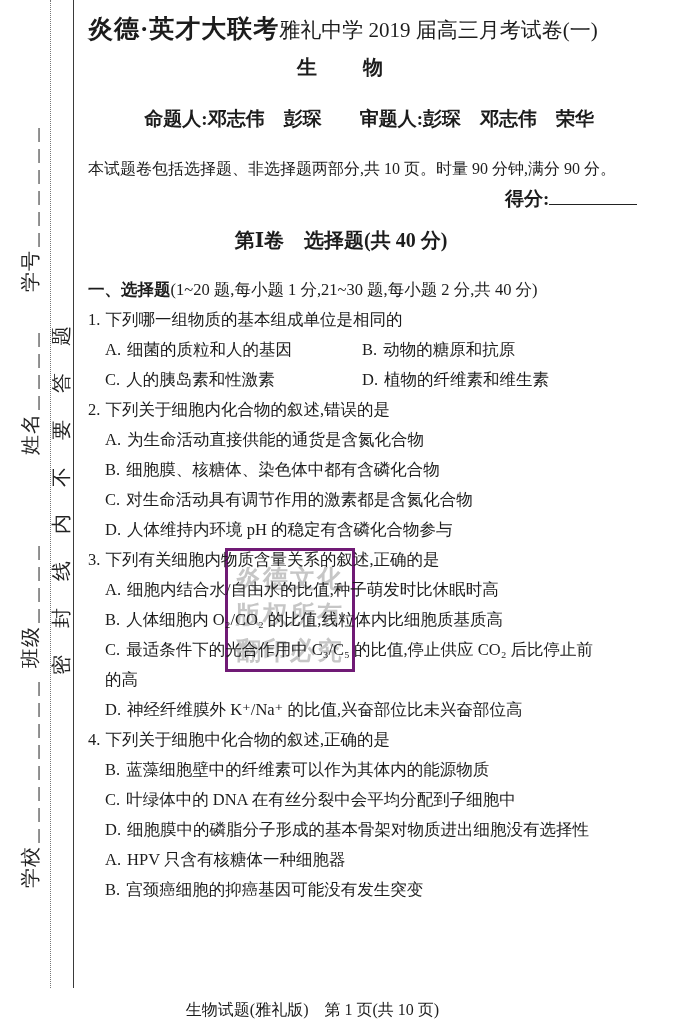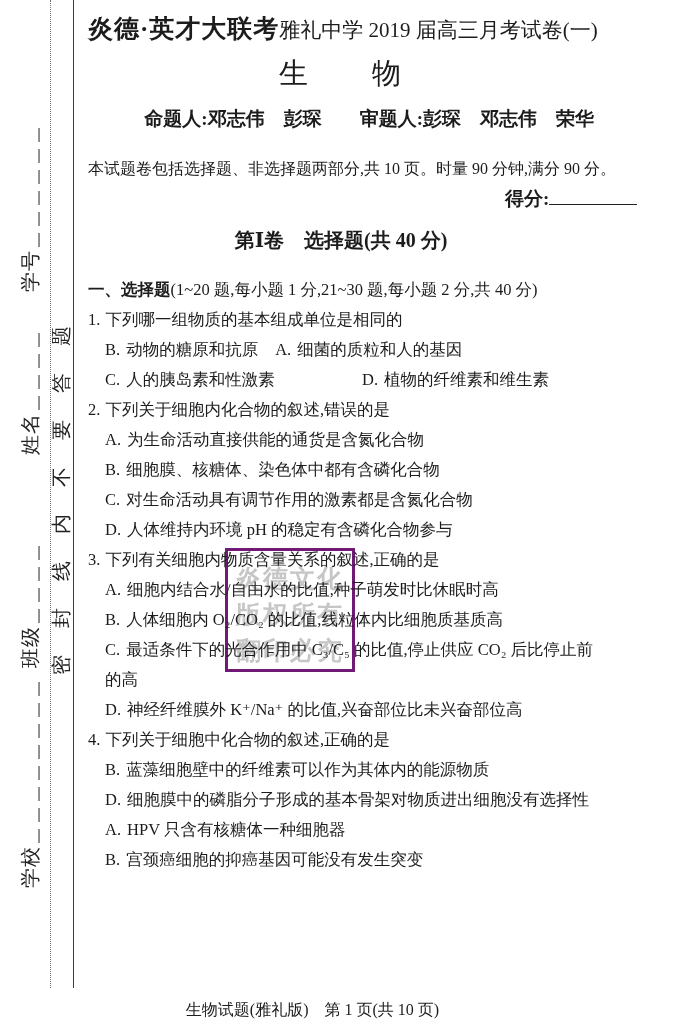--- a/index.html
+++ b/index.html
@@ -21,21 +21,21 @@
   .seal-text{
     position:absolute;left:51px;top:675px;transform-origin:0 0;transform:rotate(-90deg);
     font-size:20px;line-height:20px;letter-spacing:27px;white-space:pre;color:#222;
   }
 
   
   .title-line{position:absolute;left:88px;top:12px;width:506px;text-align:left;white-space:nowrap;}
   .title-series{font-size:25px;font-weight:900;letter-spacing:1px;}
   .title-rest{font-size:21px;}
   .subject{position:absolute;left:88px;top:54px;width:506px;text-align:center;
-    font-size:29px;font-weight:normal;white-space:pre;letter-spacing:2px;}
+    font-size:20px;font-weight:bold;white-space:pre;letter-spacing:2px;}
   .authors{position:absolute;left:88px;top:106px;width:506px;text-align:right;
     font-size:19px;font-weight:bold;white-space:pre;}
   .instructions{position:absolute;left:88px;top:159px;width:506px;text-align:center;
     font-size:16px;white-space:nowrap;}
   .score{position:absolute;left:505px;top:186px;font-size:19px;white-space:nowrap;}
   .score-label{font-weight:bold;}
   .score-line{display:inline-block;width:88px;height:15px;border-bottom:1px solid #222;}
   .section-title{position:absolute;left:88px;top:227px;width:506px;text-align:center;
     font-size:20px;font-weight:bold;white-space:pre;}
 
@@ -96,25 +96,25 @@
 
     <div class="part-heading">
       <span class="bold">一、选择题</span><span>(1~20 题,每小题 1 分,21~30 题,每小题 2 分,共 40 分)</span>
     </div>
 
     <div class="q">
       <div class="q-stem">
         <span class="q-num">1.</span><span>下列哪一组物质的基本组成单位是相同的</span>
       </div>
       <div class="opt-row">
+        <div class="opt c1">
+          <span class="opt-label">A.</span><span>细菌的质粒和人的基因</span>
+        </div>
         <div class="opt">
           <span class="opt-label">B.</span><span>动物的糖原和抗原</span>
-        </div>
-        <div class="opt c1">
-          <span class="opt-label">A.</span><span>细菌的质粒和人的基因</span>
         </div>
       </div>
       <div class="opt-row">
         <div class="opt c1">
           <span class="opt-label">C.</span><span>人的胰岛素和性激素</span>
         </div>
         <div class="opt">
           <span class="opt-label">D.</span><span>植物的纤维素和维生素</span>
         </div>
       </div>
@@ -157,20 +157,23 @@
     </div>
 
     <div class="q">
       <div class="q-stem">
         <span class="q-num">4.</span><span>下列关于细胞中化合物的叙述,正确的是</span>
       </div>
       <div class="opt">
         <span class="opt-label">B.</span><span>蓝藻细胞壁中的纤维素可以作为其体内的能源物质</span>
       </div>
       <div class="opt">
+        <span class="opt-label">C.</span><span>叶绿体中的 DNA 在有丝分裂中会平均分配到子细胞中</span>
+      </div>
+      <div class="opt">
         <span class="opt-label">D.</span><span>细胞膜中的磷脂分子形成的基本骨架对物质进出细胞没有选择性</span>
       </div>
     </div>
 
     <div class="q">
       <div class="opt">
         <span class="opt-label">A.</span><span>HPV 只含有核糖体一种细胞器</span>
       </div>
       <div class="opt">
         <span class="opt-label">B.</span><span>宫颈癌细胞的抑癌基因可能没有发生突变</span>

